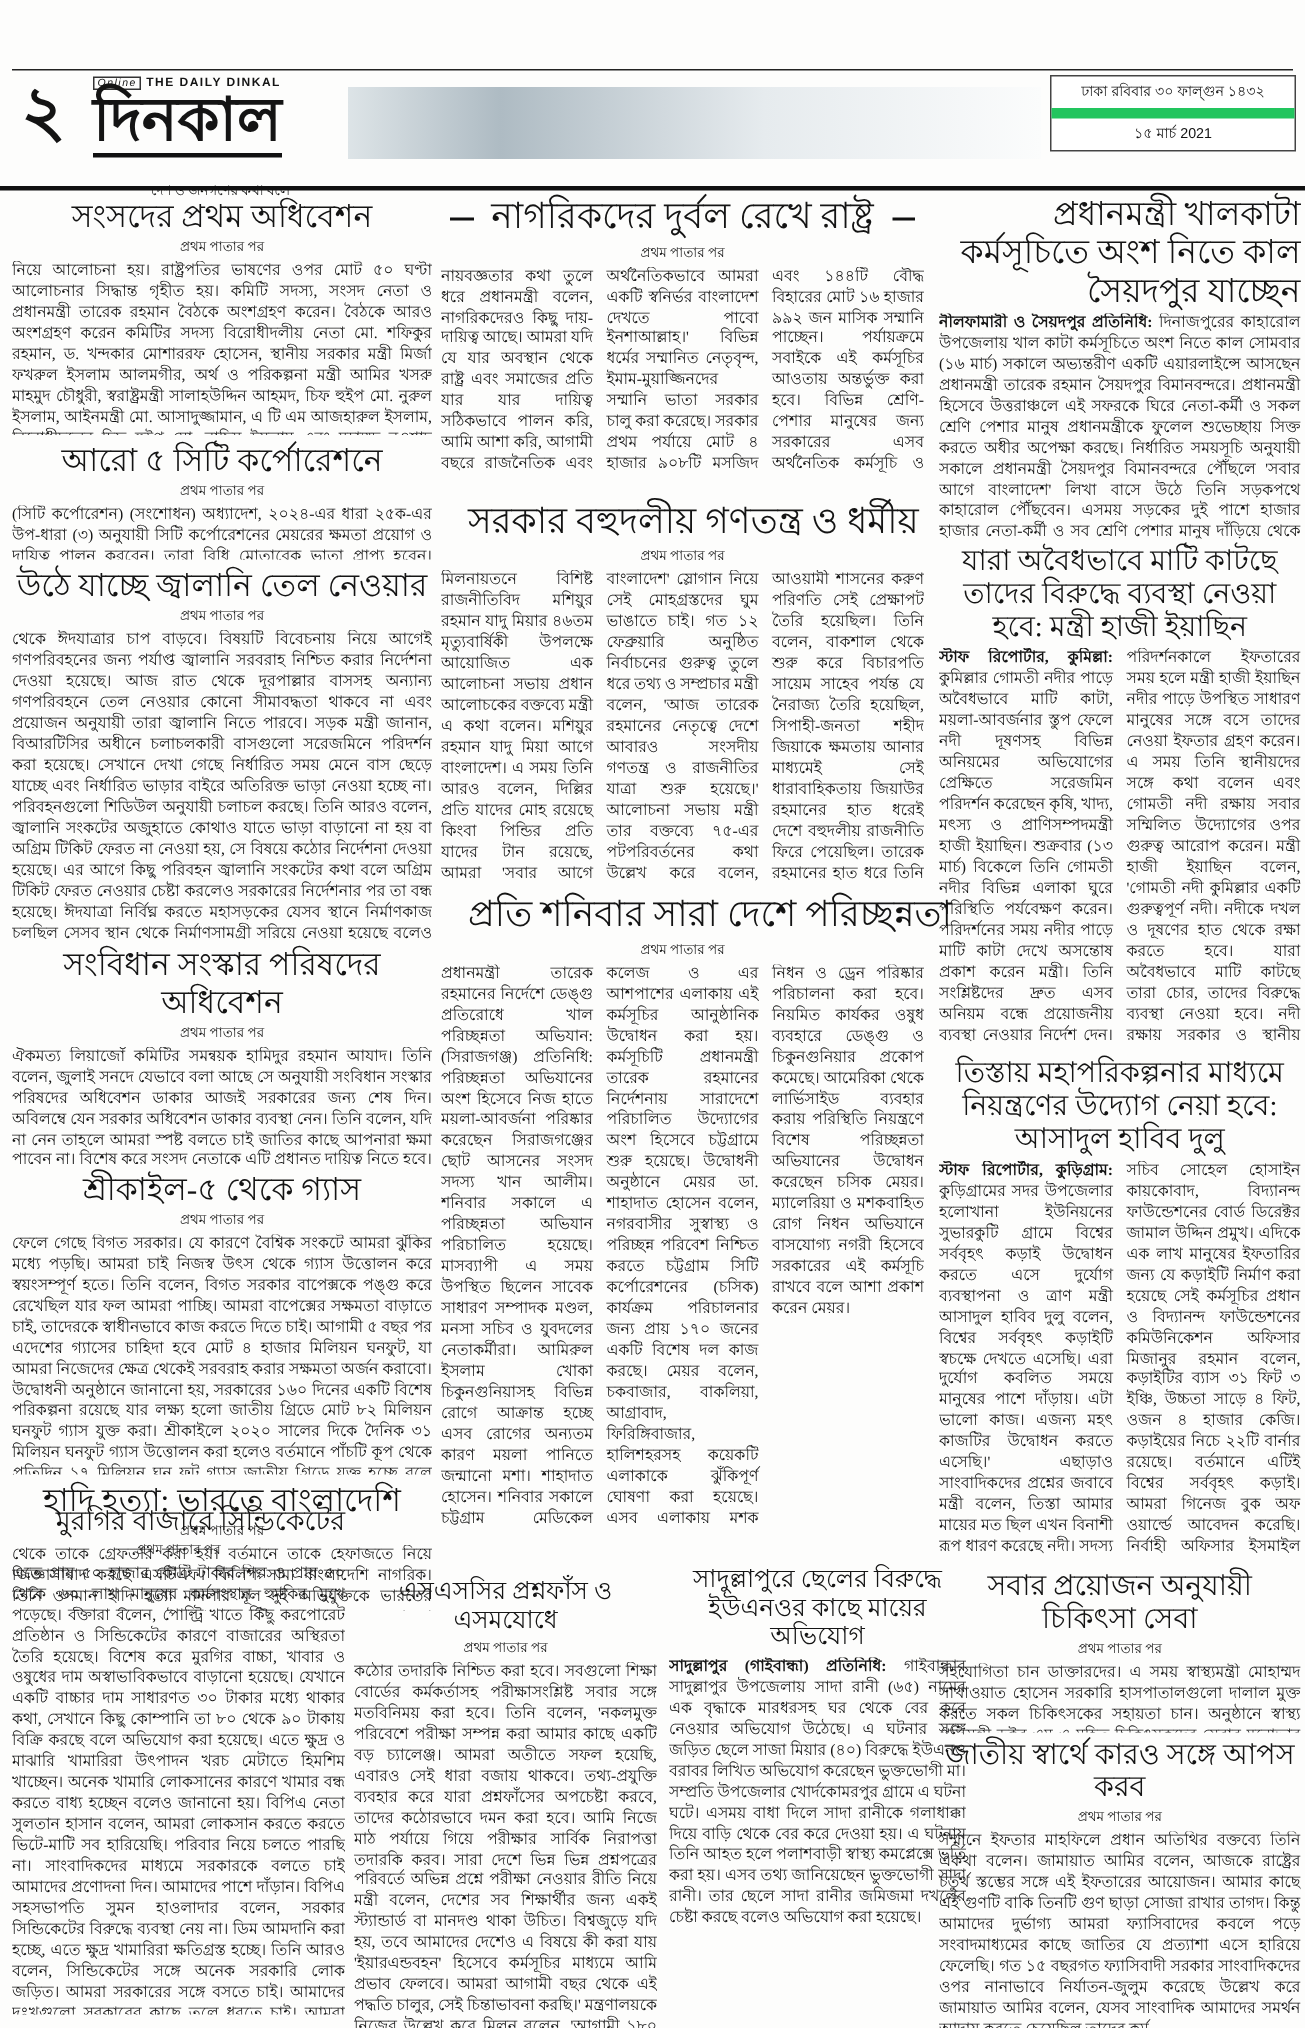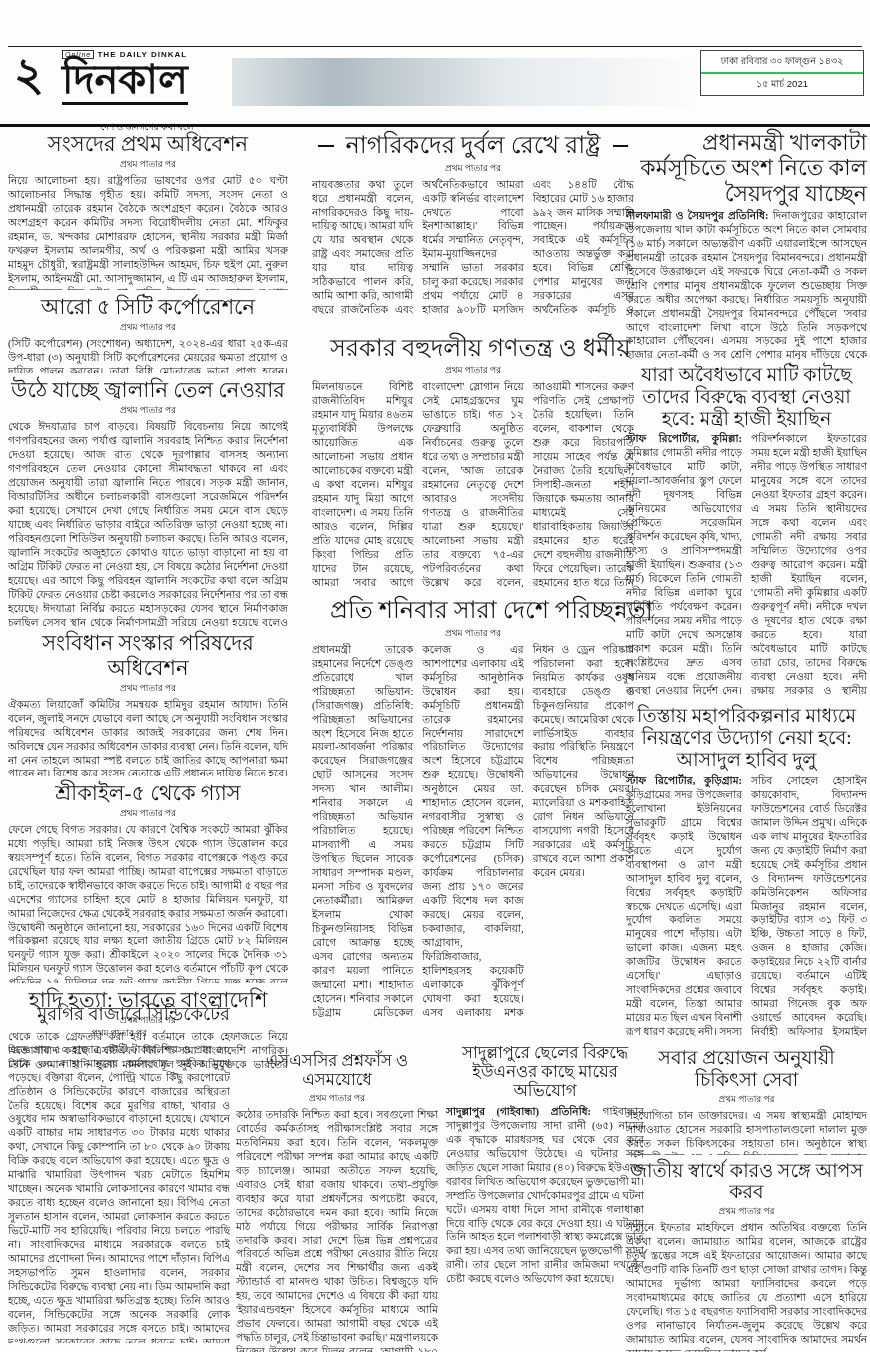--- a/index.html
+++ b/index.html
@@ -11,26 +11,26 @@
   .page-num{position:absolute;left:14px;top:52px;font-size:46px;font-weight:bold;line-height:1;}
   .logo{position:absolute;left:62px;top:50px;width:170px;}
   .logo-eng{font-size:8px;font-weight:bold;letter-spacing:1px;font-family:"Liberation Sans",sans-serif;}
   .logo-online{font-style:italic;font-weight:normal;border:1px solid #333;padding:0 2px;font-size:7px;}
   .logo-bn{font-size:40px;font-weight:bold;line-height:1.05;border-bottom:3px solid #111;display:inline-block;padding-bottom:1px;}
   .logo-tag{font-size:9px;text-align:center;margin-top:15px;}
   .grad-band{position:absolute;left:232px;top:58px;width:462px;height:48px;
              background:linear-gradient(90deg,#dde4e7 0%,#aebbc3 22%,#e6ebee 60%,#fbfcfc 100%);}
   .date-box{position:absolute;left:700px;top:50px;width:162px;border:1px solid #444;background:#fff;
             font-size:9.5px;text-align:center;font-family:"Liberation Sans",sans-serif;}
-  .date-l1{padding:3px 2px;border-bottom:2px solid #22c55e;}
+  .date-l1{padding:3px 2px;border-bottom:7px solid #22c55e;}
   .date-l2{padding:3px 2px;}
   
   section{position:absolute;}
   .col-left{left:8px;top:132px;width:280px;}
-  .col-center{left:312px;top:132px;width:322px;}
+  .col-center{left:294px;top:132px;width:322px;}
   .col-right{left:626px;top:130px;width:241px;}
   .mur{left:8px;top:1004px;width:222px;}
   .ssc{left:236px;top:1052px;width:202px;}
   .sadulla{left:446px;top:1044px;width:198px;}
   .art{margin-bottom:5px;}
   .head{font-weight:normal;text-align:center;margin:0;line-height:1.15;}
   .h-left{font-size:21px;}
   .h-small{font-size:18px;text-align:right;}
   .h-center{font-size:24px;white-space:nowrap;padding:0 6px;}
   .h-right-big{font-size:22px;text-align:right;}

